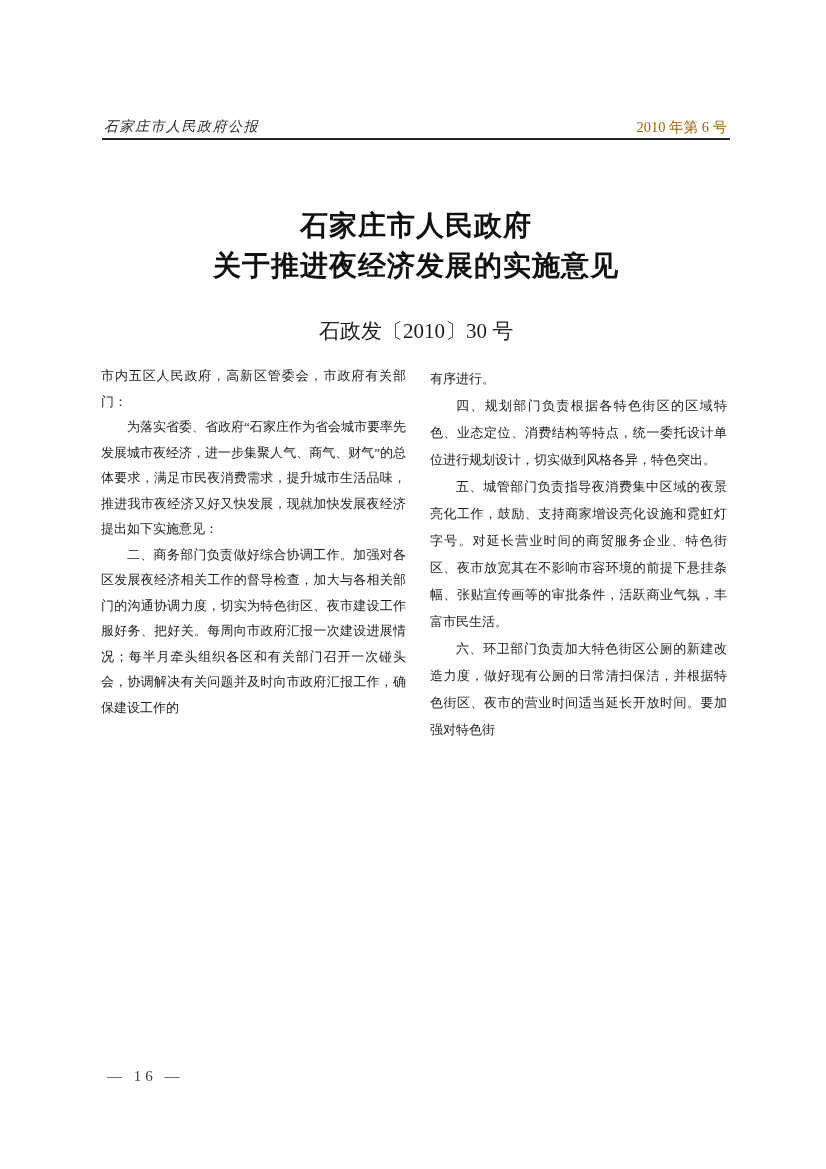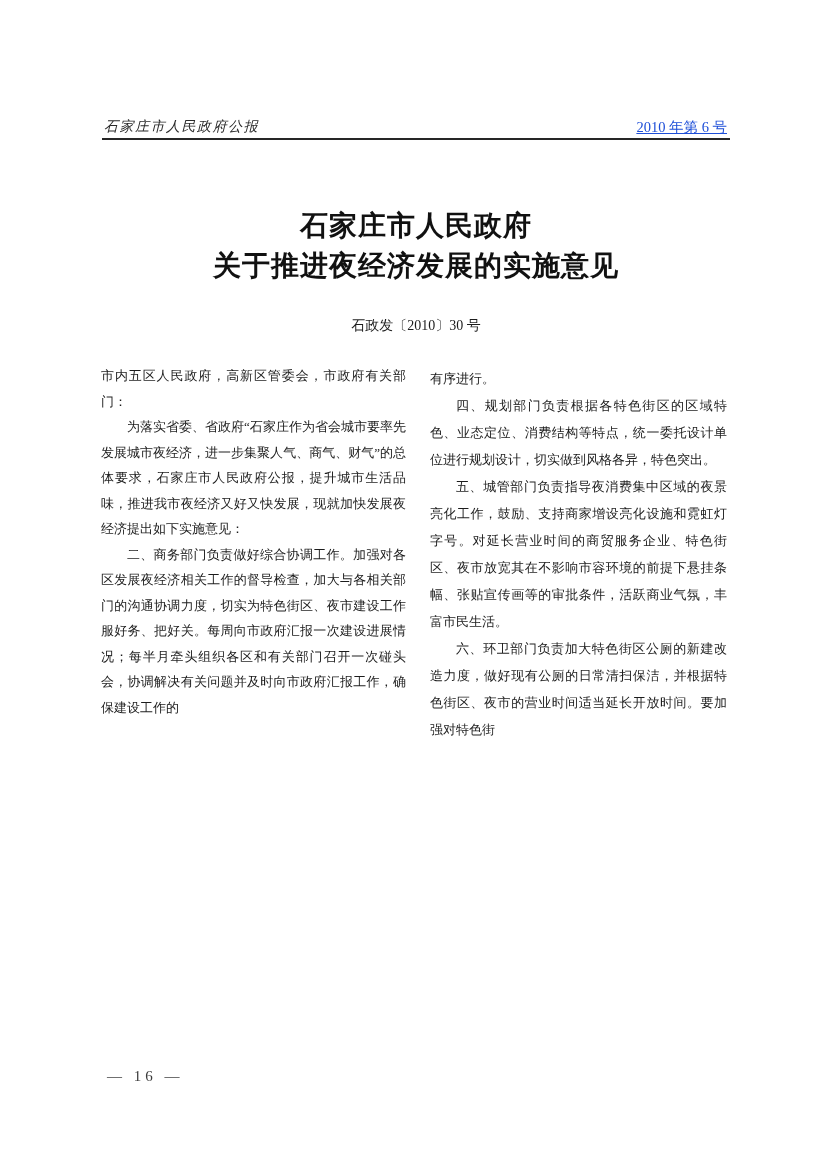--- a/index.html
+++ b/index.html
@@ -26,23 +26,22 @@
     font-style: italic;
     letter-spacing: 1.5px;
     color: #2a2a2a;
     white-space: nowrap;
   }
   .running-head-right {
     position: absolute;
     top: 92px;
     right: 99px;
     font-size: 14.5px;
-    color: #1d4ed8;
+    color: #a16207;
     white-space: nowrap;
-    text-decoration: underline;
   }
   .header-rule {
     position: absolute;
     left: 102px;
     top: 112px;
     width: 628px;
     height: 2px;
     background: #262626;
   }
   
@@ -58,21 +57,21 @@
     white-space: nowrap;
   }
   .doc-title.line1 { top: 181px; }
   .doc-title.line2 { top: 221px; }
   .doc-number {
     position: absolute;
     left: 102px;
     top: 291px;
     width: 628px;
     text-align: center;
-    font-size: 14px;
+    font-size: 21px;
     color: #1c1c1c;
     white-space: nowrap;
   }
   
   .body-col {
     position: absolute;
     font-size: 13px;
     text-align: justify;
     overflow: hidden;
     color: #1c1c1c;
@@ -122,21 +121,21 @@
   <div class="header-rule"></div>
 
   <div class="doc-title line2">关于推进夜经济发展的实施意见</div>
 
   <div class="doc-title line1">石家庄市人民政府</div>
 
   <div class="doc-number">石政发〔2010〕30 号</div>
 
   <div class="body-col left">
     <p class="no-indent">市内五区人民政府，高新区管委会，市政府有关部门：</p>
-    <p>为落实省委、省政府“石家庄作为省会城市要率先发展城市夜经济，进一步集聚人气、商气、财气”的总体要求，石家庄市人民政府公报，提升城市生活品味，推进我市夜经济又好又快发展，现就加快发展夜经济提出如下实施意见：</p>
+    <p>为落实省委、省政府“石家庄作为省会城市要率先发展城市夜经济，进一步集聚人气、商气、财气”的总体要求，满足市民夜消费需求，提升城市生活品味，推进我市夜经济又好又快发展，现就加快发展夜经济提出如下实施意见：</p>
     <p>二、商务部门负责做好综合协调工作。加强对各区发展夜经济相关工作的督导检查，加大与各相关部门的沟通协调力度，切实为特色街区、夜市建设工作服好务、把好关。每周向市政府汇报一次建设进展情况；每半月牵头组织各区和有关部门召开一次碰头会，协调解决有关问题并及时向市政府汇报工作，确保建设工作的</p>
   </div>
 
   <div class="body-col right">
     <p class="no-indent">有序进行。</p>
     <p>四、规划部门负责根据各特色街区的区域特色、业态定位、消费结构等特点，统一委托设计单位进行规划设计，切实做到风格各异，特色突出。</p>
     <p>五、城管部门负责指导夜消费集中区域的夜景亮化工作，鼓励、支持商家增设亮化设施和霓虹灯字号。对延长营业时间的商贸服务企业、特色街区、夜市放宽其在不影响市容环境的前提下悬挂条幅、张贴宣传画等的审批条件，活跃商业气氛，丰富市民生活。</p>
     <p>六、环卫部门负责加大特色街区公厕的新建改造力度，做好现有公厕的日常清扫保洁，并根据特色街区、夜市的营业时间适当延长开放时间。要加强对特色街</p>
   </div>
 

